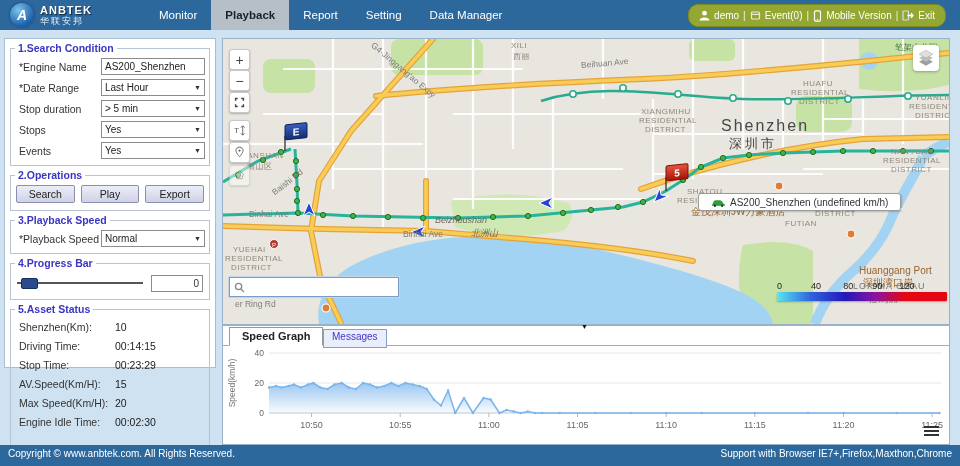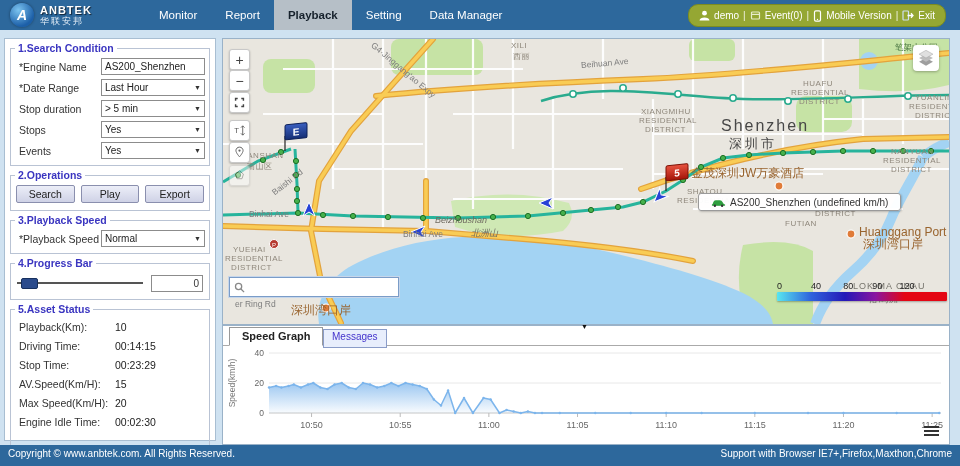--- a/index.html
+++ b/index.html
@@ -13,21 +13,21 @@
   .brand-cn{color:#eaf2fa;font-size:9px;line-height:10px;letter-spacing:2px;}
   .nav-menu{display:flex;height:30px;margin-left:10px;}
   .nav-item{color:#fff;font-size:11.5px;line-height:30px;padding:0 14px;cursor:pointer;}
   .nav-item.active{background:#b6bfc7;color:#16212c;font-weight:bold;}
   .user-pill{position:absolute;right:14px;top:4px;height:21px;background:#95a733;border:1px solid #7c8c20;border-radius:10px;display:flex;align-items:center;gap:4px;padding:0 10px;color:#fff;font-size:10px;}
   .user-pill svg{display:block;}
   .pill-sep{opacity:.85;}
   .pill-item{cursor:pointer;}
 
   
-  .sidebar{position:absolute;left:4px;top:38px;width:212px;height:403px;background:#fff;border:1px solid #a8bed2;box-sizing:border-box;font-size:10.5px;color:#333;}
+  .sidebar{position:absolute;left:4px;top:38px;width:212px;height:330px;background:#fff;border:1px solid #a8bed2;box-sizing:border-box;font-size:10.5px;color:#333;}
   fieldset{border:1px solid #b9c3d4;margin:3px 5px 0 5px;padding:2px 4px 4px 4px;}
   legend{color:#3a35c0;font-weight:bold;font-size:10.5px;padding:0 3px;}
   .frow{display:flex;align-items:center;height:21px;}
   .frow .flabel{width:82px;flex:none;padding-left:4px;}
   .tbox,.sbox{flex:1;height:15px;border:1px solid #8c8c8c;background:#fff;font-size:10px;line-height:15px;padding:0 3px;position:relative;color:#222;}
   .sbox .caret{position:absolute;right:3px;top:0;font-size:7px;color:#333;}
   .btn-row{display:flex;gap:6px;padding:2px 1px 3px 1px;}
   .op-btn{flex:1;height:18px;background:linear-gradient(#eceef8,#cfd2e6);border:1px solid #8a8fae;border-radius:2px;font-size:10.5px;color:#222;cursor:pointer;font-family:"Liberation Sans",sans-serif;}
   .slider-row{display:flex;align-items:center;height:24px;padding:0 2px;}
   .slider-track{flex:1;height:2px;background:#555;position:relative;margin-right:8px;}
@@ -39,21 +39,21 @@
 
   
   .mapwrap{position:absolute;left:222px;top:38px;width:726px;height:285px;background:#e9e6df;overflow:hidden;border:1px solid #9ab2c8;box-sizing:content-box;}
   .mapwrap svg.base{position:absolute;left:0;top:0;}
   .mlabel{position:absolute;white-space:nowrap;pointer-events:none;}
   .m-dist{font-size:8px;color:#8f887c;letter-spacing:.5px;}
   .m-city{font-size:16px;color:#474747;letter-spacing:2px;font-weight:500;}
   .m-citycn{font-size:13px;color:#474747;letter-spacing:3px;text-align:right;}
   .m-road{font-size:8.5px;color:#7d7d7d;}
   .m-park{font-size:8.5px;color:#4e7a46;}
-  .m-poi{font-size:12px;color:#99642e;}
+  .m-poi{font-size:10px;color:#99642e;margin-top:40px;}
   .m-hill{font-size:9px;color:#6f6a60;font-style:italic;}
   .m-area{font-size:9px;color:#77756d;letter-spacing:1px;}
   .ctrl{position:absolute;width:21px;height:21px;background:#fff;border:1px solid #c8c8c8;border-radius:3px;box-shadow:0 1px 2px rgba(0,0,0,.25);display:flex;align-items:center;justify-content:center;font-size:14px;color:#444;cursor:pointer;box-sizing:border-box;}
   .layers-btn{position:absolute;left:690px;top:6px;width:26px;height:26px;background:#fff;border-radius:4px;box-shadow:0 1px 3px rgba(0,0,0,.3);display:flex;align-items:center;justify-content:center;cursor:pointer;}
   .map-search{position:absolute;left:6px;top:238px;width:160px;height:18px;background:#fff;border:1px solid #7a9cc8;box-shadow:0 0 0 1px #c6d6ea;display:flex;align-items:center;padding:0 4px;gap:4px;}
   .map-search input{border:none;outline:none;flex:1;font-size:10px;font-family:"Liberation Sans",sans-serif;}
   .tooltip{position:absolute;left:475px;top:154px;height:16px;background:rgba(255,255,255,.96);border:1px solid #9a9a9a;border-radius:3px;box-shadow:1px 1px 2px rgba(0,0,0,.2);display:flex;align-items:center;gap:4px;padding:0 12px;font-size:10px;color:#333;}
   .legend{position:absolute;left:554px;top:242px;width:170px;}
   .legend .lticks{position:relative;height:11px;font-size:9px;color:#222;}
   .legend .lticks span{position:absolute;top:0;}
@@ -83,22 +83,22 @@
   <header class="navbar">
     <div class="logo">
       <div class="logo-badge">A</div>
       <div>
         <div class="brand">ANBTEK</div>
         <div class="brand-cn">华联安邦</div>
       </div>
     </div>
     <nav class="nav-menu" id="nav-menu">
         <div class="nav-item">Monitor</div>
+        <div class="nav-item active">Playback</div>
         <div class="nav-item">Report</div>
-        <div class="nav-item active">Playback</div>
         <div class="nav-item">Setting</div>
         <div class="nav-item">Data Manager</div>
       </nav>
     <div class="user-pill">
       <svg width="11" height="11" viewBox="0 0 11 11">
           <circle cx="5.5" cy="3.2" r="2.4" fill="#fff"></circle>
           <path d="M0.5,10.5 C0.5,6.5 10.5,6.5 10.5,10.5 Z" fill="#fff"></path>
         </svg>
       <span class="pill-item">demo</span>
       <span class="pill-sep">|</span>
@@ -169,21 +169,21 @@
         <div class="slider-track">
           <div class="slider-handle"></div>
         </div>
         <div class="pvalue">0</div>
       </div>
     </fieldset>
     <fieldset style="height:272px">
       <legend>5.Asset Status</legend>
       <div id="status-rows">
           <div class="srow">
-            <div class="slabel">Playback(Km):</div>
+            <div class="slabel">Shenzhen(Km):</div>
             <div class="sval">10</div>
           </div>
           <div class="srow">
             <div class="slabel">Driving Time:</div>
             <div class="sval">00:14:15</div>
           </div>
           <div class="srow">
             <div class="slabel">Stop Time:</div>
             <div class="sval">00:23:29</div>
           </div>

